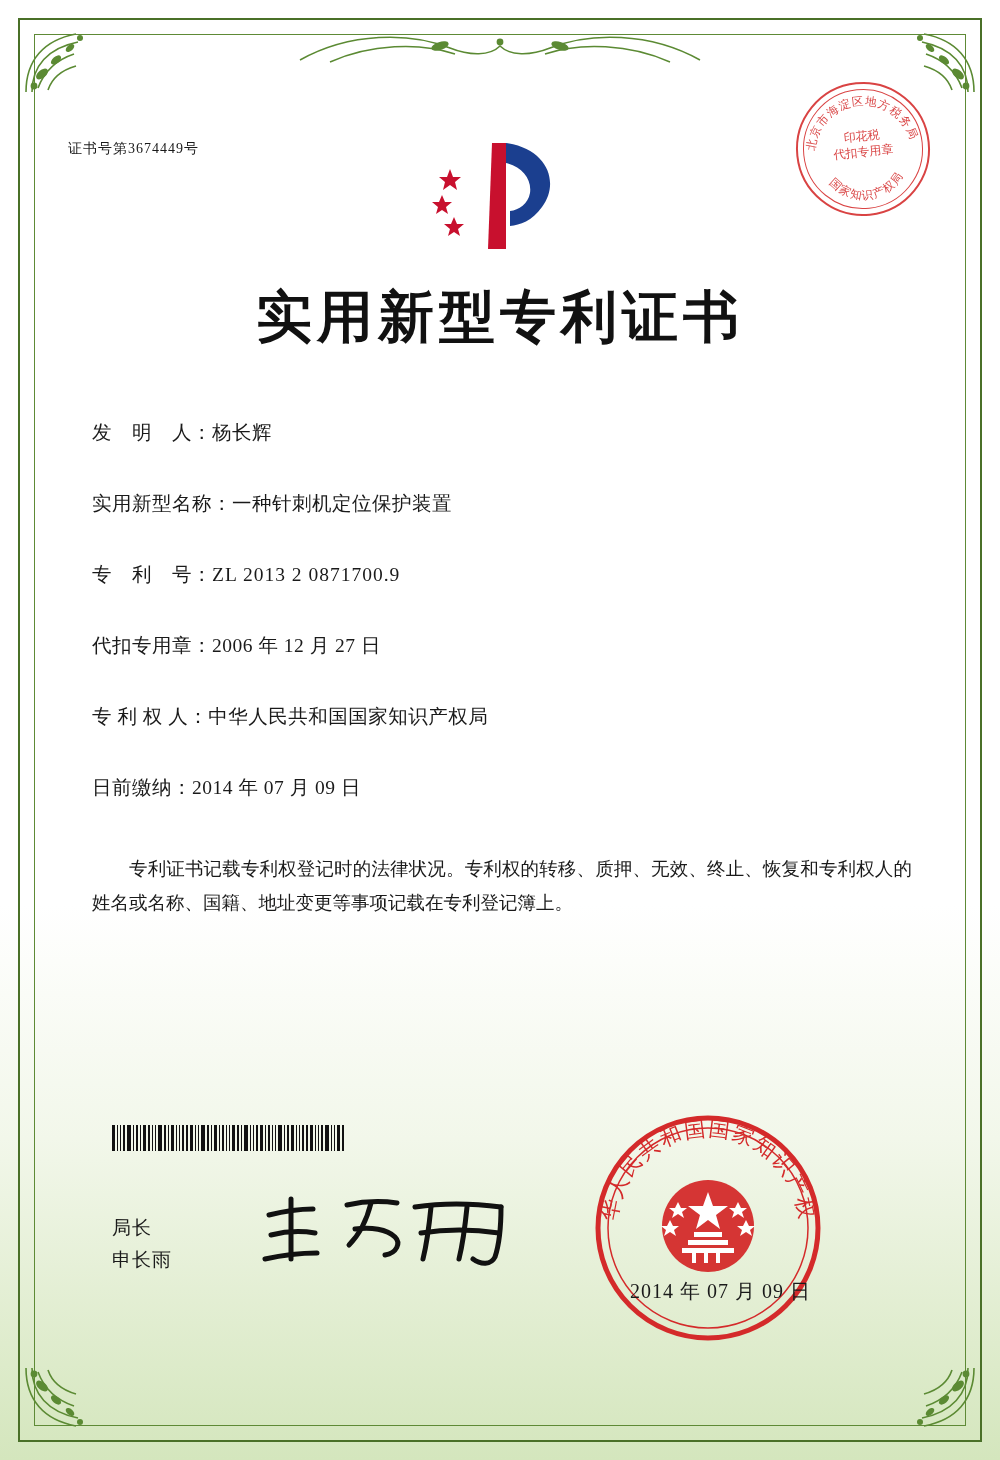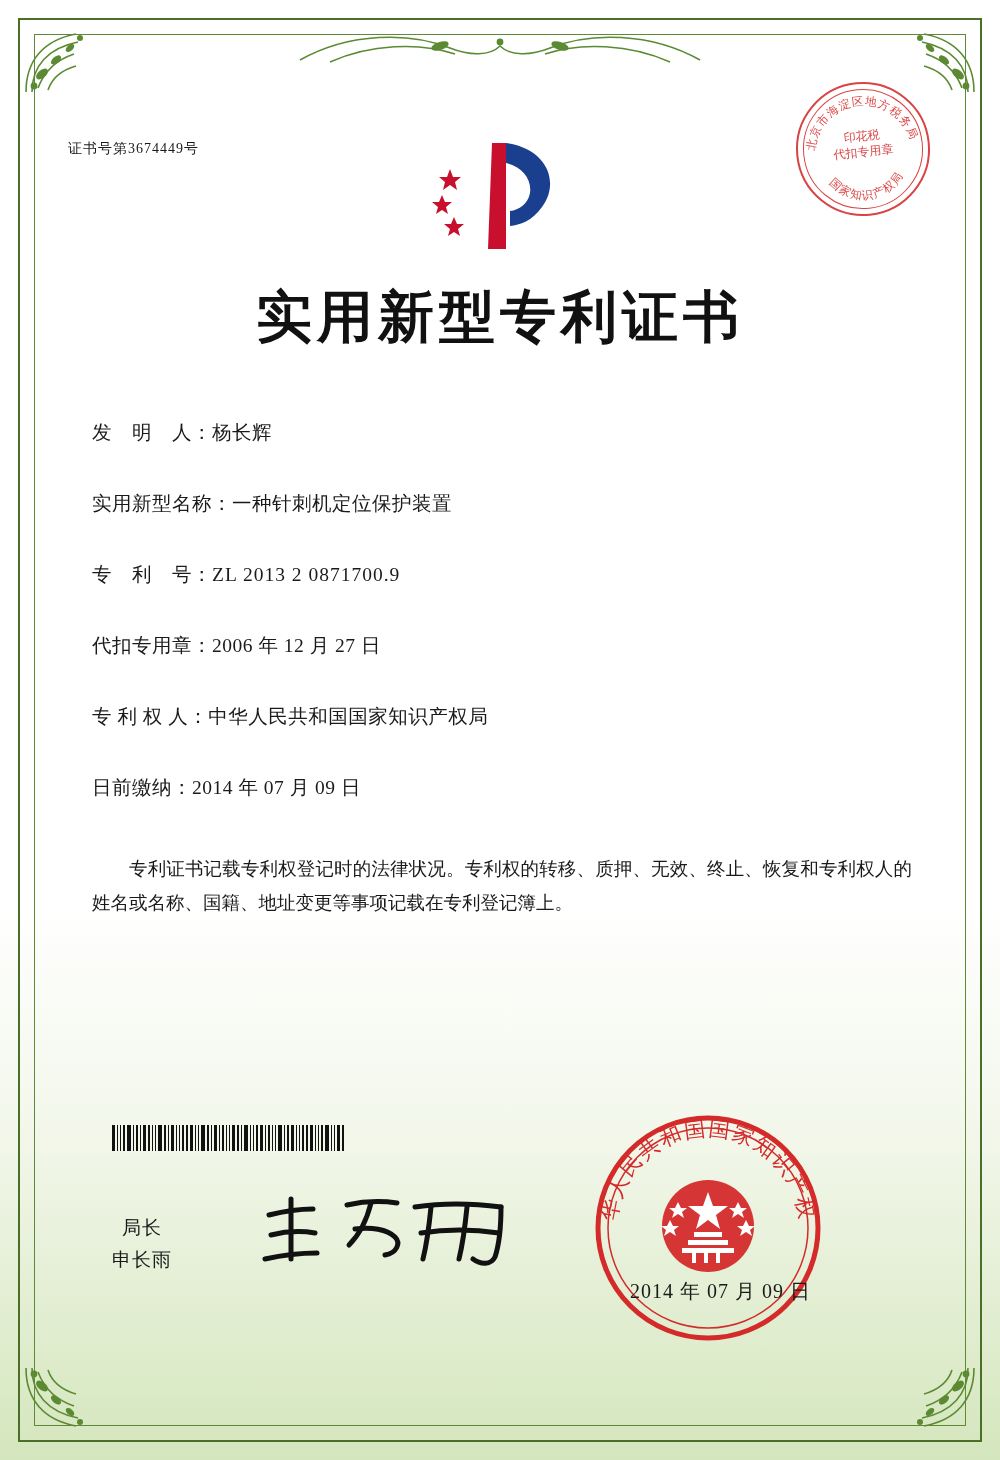--- a/index.html
+++ b/index.html
@@ -165,21 +165,20 @@
     margin-right: 2px;
   }
 
   
   .sig-label {
     position: absolute;
     left: 112px; top: 1212px;
     font-size: 19px;
     line-height: 32px;
     letter-spacing: 1px;
-    text-align: center;
   }
   .sig-hand {
     position: absolute;
     left: 255px; top: 1185px;
     width: 280px; height: 90px;
     color: #111;
   }
   .sig-hand svg { display:block; width:100%; height:100%; }
 
   

